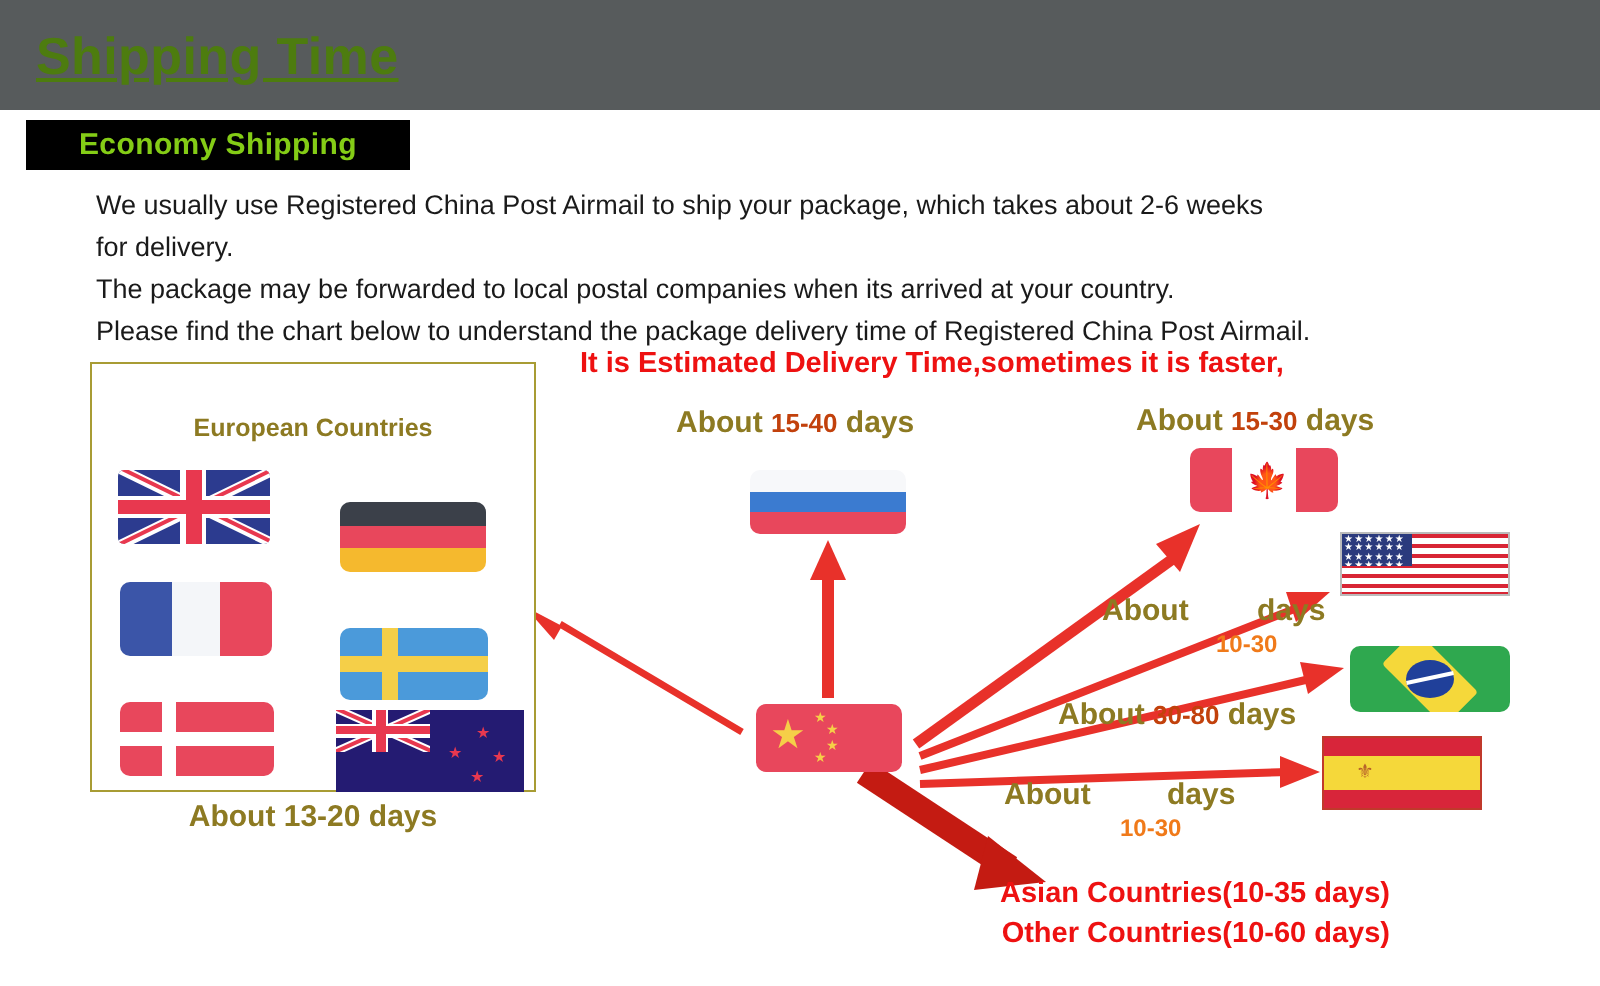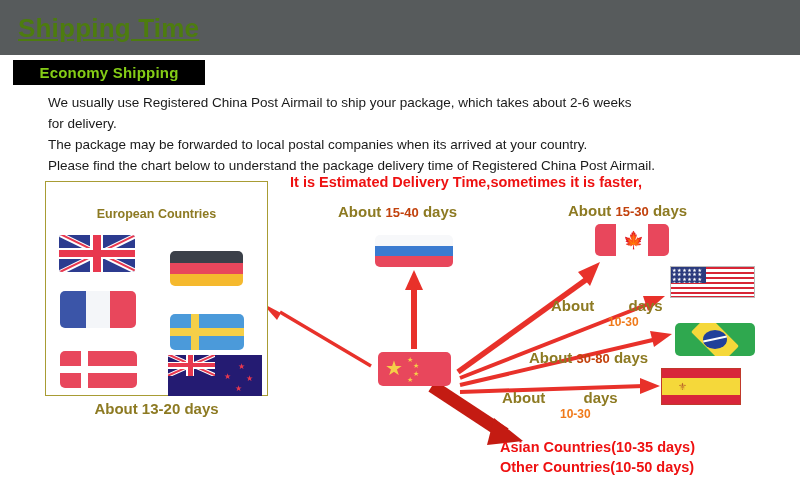--- a/index.html
+++ b/index.html
@@ -126,20 +126,21 @@
   
   .about-label{ position:absolute; white-space:nowrap; color:#8d7a22;
                 font-size:15px; font-weight:bold; }
   .about-label .num{ color:#c2410c; font-size:13px; }
   .num-below{ position:absolute; color:#f07a1a; font-size:12px; font-weight:bold; }
 
   #bottom-note{
     position:absolute; left:500px; top:437px;
     color:#ee1111; font-size:14.5px; font-weight:bold; line-height:20px;
     white-space:nowrap;
+    text-align:right;
   }
 
   svg#arrows{ position:absolute; left:0; top:0; width:800px; height:493px;
               pointer-events:none; }
 </style>
 </head>
 <body>
 
 <div id="header-band"></div>
 <div id="page-title">Shipping Time</div>
@@ -323,14 +324,14 @@
 <div class="flag fl-cn rounded" style="left:378px; top:352px; width:73px; height:34px;">
   <span class="bigstar" style="left:7px; top:6px;">★</span>
   <span class="sm" style="left:29px; top:4px;">★</span>
   <span class="sm" style="left:35px; top:10px;">★</span>
   <span class="sm" style="left:35px; top:18px;">★</span>
   <span class="sm" style="left:29px; top:24px;">★</span>
 </div>
 
 <div id="bottom-note">
   <div>Asian Countries(10-35 days)</div>
-  <div>Other Countries(10-50 days)</div>
+  <div>Other Countries(10-60 days)</div>
 </div>
 
 </body></html>

